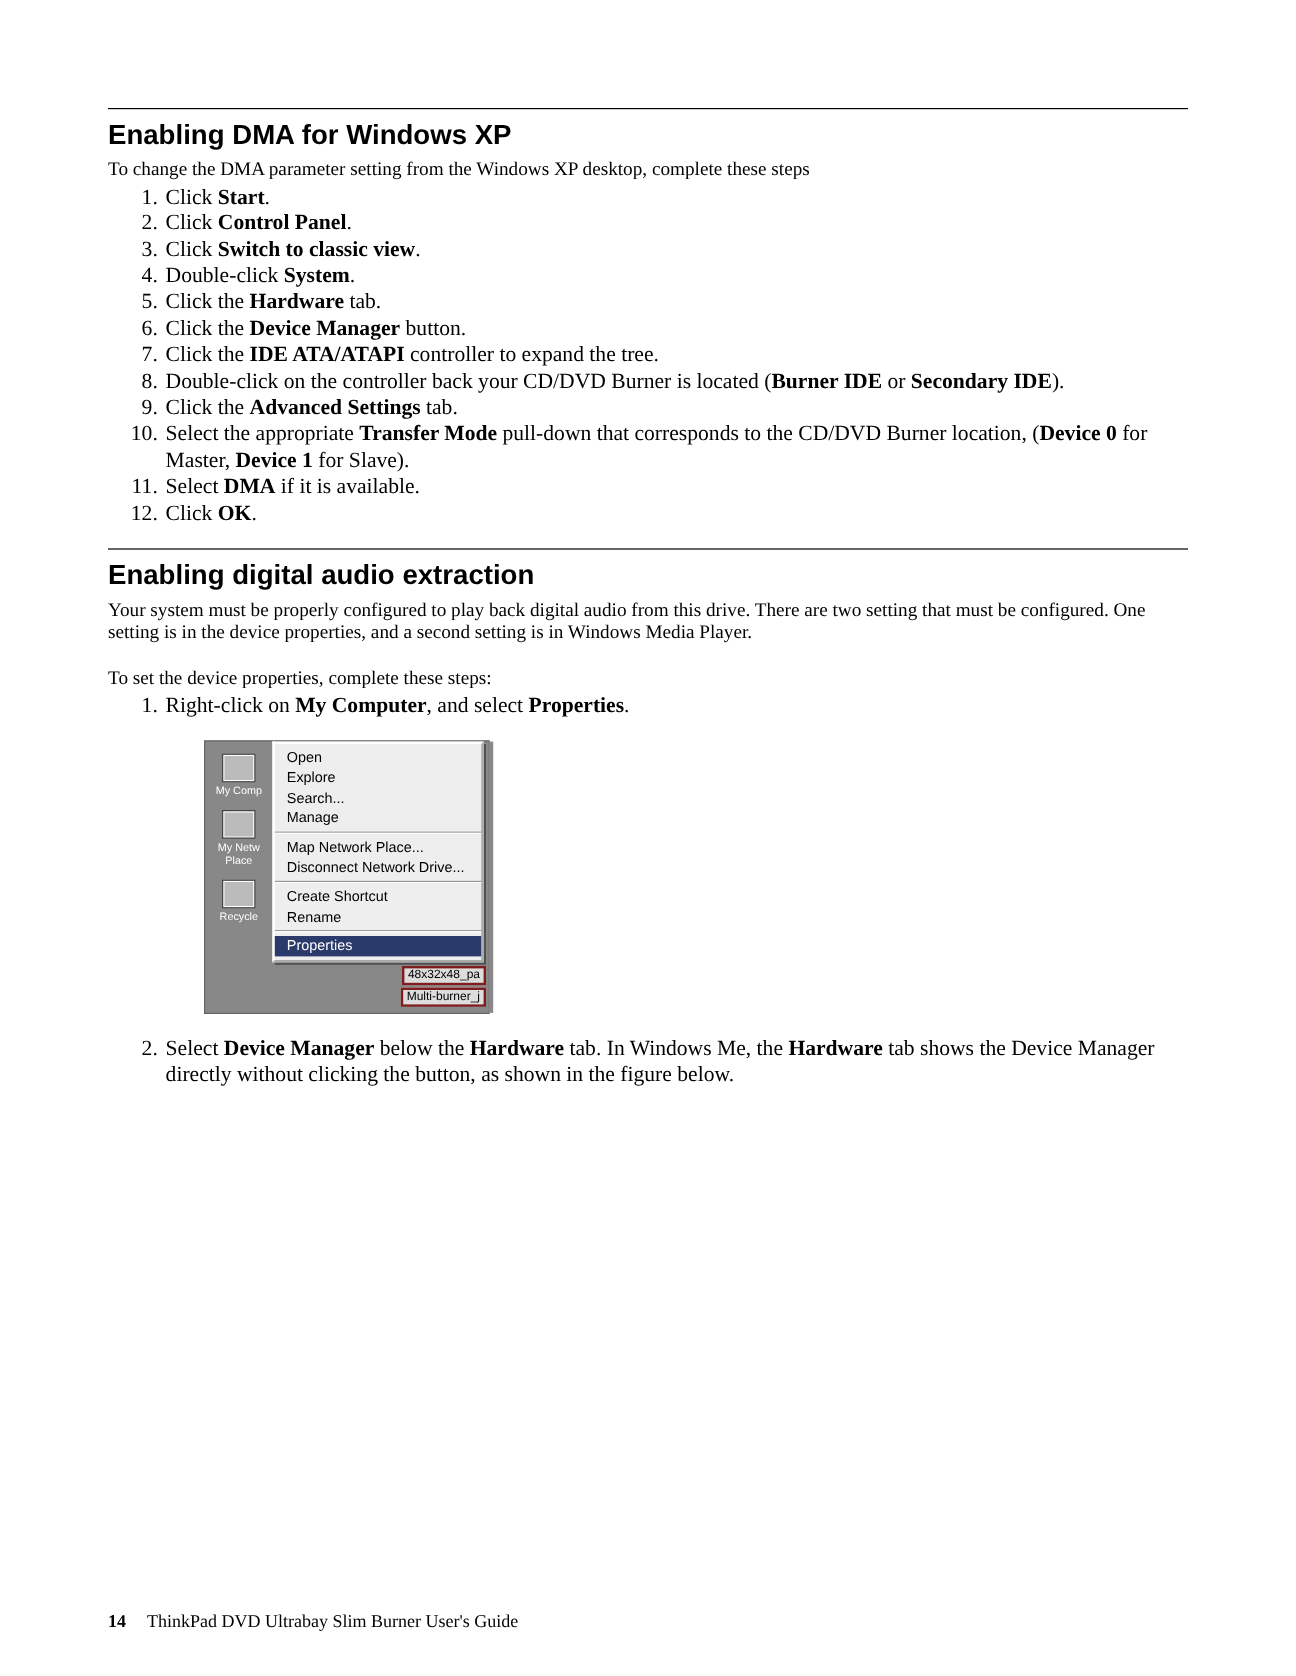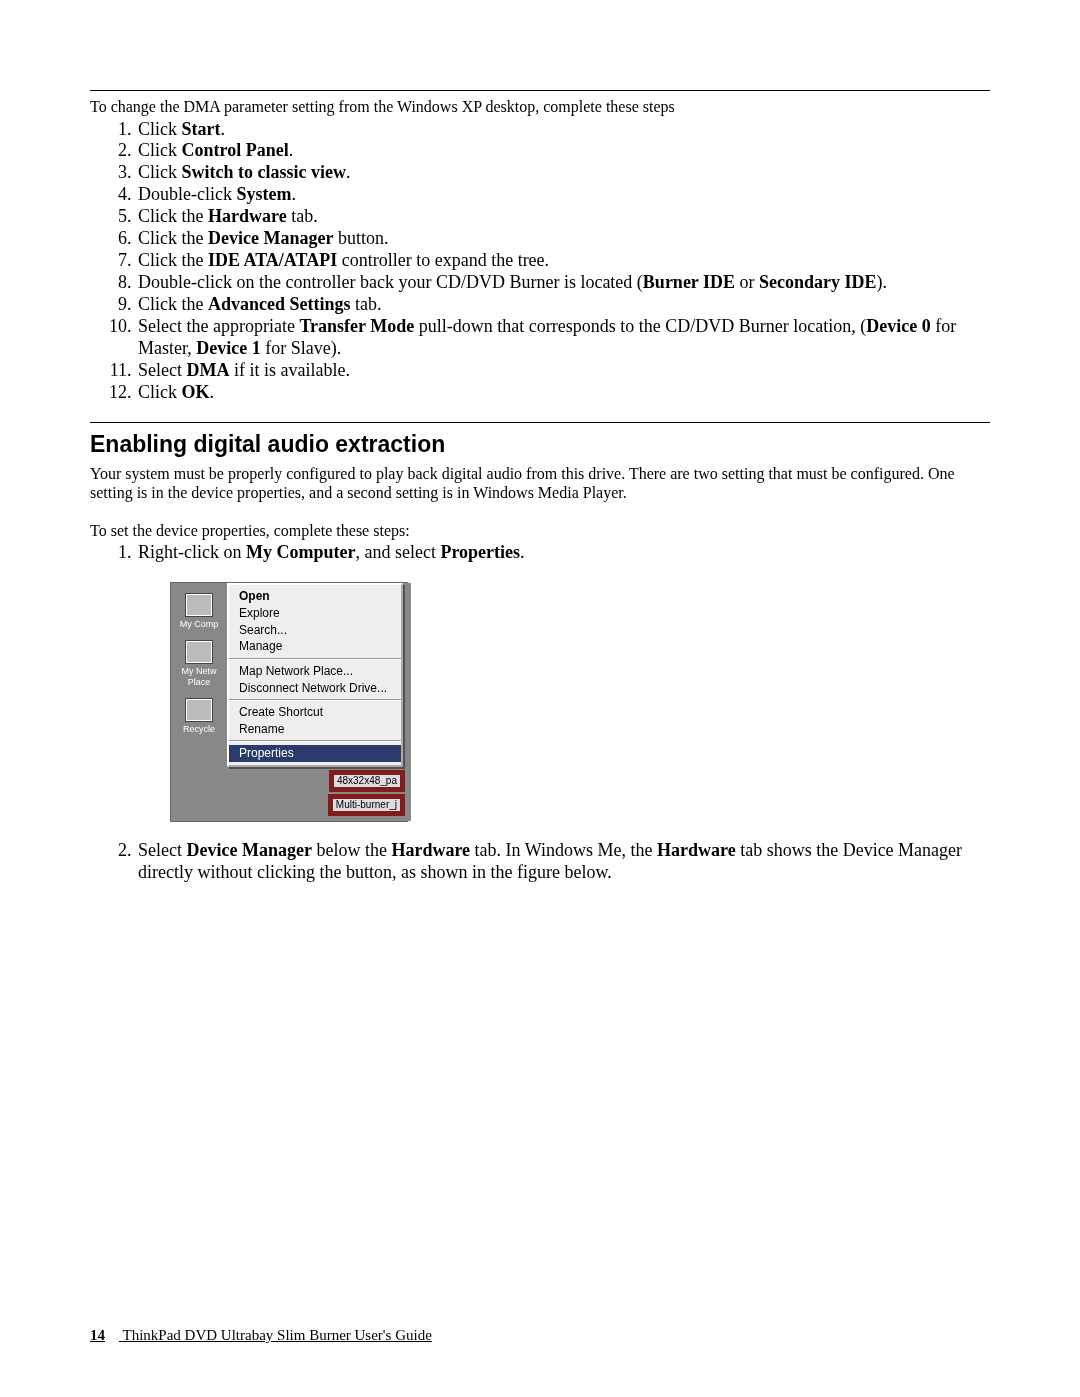--- a/index.html
+++ b/index.html
@@ -91,64 +91,64 @@
   .ctxmenu .sep {
     border-top: 1px solid #999;
     border-bottom: 1px solid #fff;
     margin: 0;
   }
   .ctxmenu .mi {
     padding: 1px 10px 1px 10px;
     color: #000;
     white-space: nowrap;
   }
-  .ctxmenu .mi.bold { font-weight: bold; }
+  .ctxmenu .mi.bold { font-weight: normal; }
   .ctxmenu .mi.sel {
     background: #2a3a6a;
     color: #fff;
   }
   .belowmenu {
     clear: both;
     text-align: right;
     padding: 2px 2px 4px 0;
     color: #000;
     font-size: 10px;
     line-height: 1.2;
   }
   .belowmenu .chip {
     display: inline-block;
     background: #ddd;
-    border: 5px solid #7f1d1d;
+    border: 2px solid #7f1d1d;
     padding: 0 3px;
     margin: 1px 0;
   }
   .rightedge {
     position: absolute;
     right: -4px;
     top: 0;
     bottom: 0;
     width: 4px;
     background: #888;
   }
   .clearfix { clear: both; }
   .footer {
     position: absolute;
     left: 90px;
-    bottom: 53px;
+    bottom: 36px;
     font-size: 15px;
-    text-decoration: underline;
   }
   .footer .pn { font-weight: bold; margin-right: 14px; }
 </style>
 </head>
 <body>
 
 <div class="page">
 
   <hr class="rule">
+  <h2>Enabling DMA for Windows XP</h2>
   <p class="intro">To change the DMA parameter setting from the Windows XP desktop, complete these steps</p>
 
   <ol class="steps">
     <li><span>Click </span><b>Start</b><span>.</span></li>
     <li><span>Click </span><b>Control Panel</b><span>.</span></li>
     <li><span>Click </span><b>Switch to classic view</b><span>.</span></li>
     <li><span>Double-click </span><b>System</b><span>.</span></li>
     <li><span>Click the </span><b>Hardware</b><span> tab.</span></li>
     <li><span>Click the </span><b>Device Manager</b><span> button.</span></li>
     <li><span>Click the </span><b>IDE ATA/ATAPI</b><span> controller to expand the tree.</span></li>

